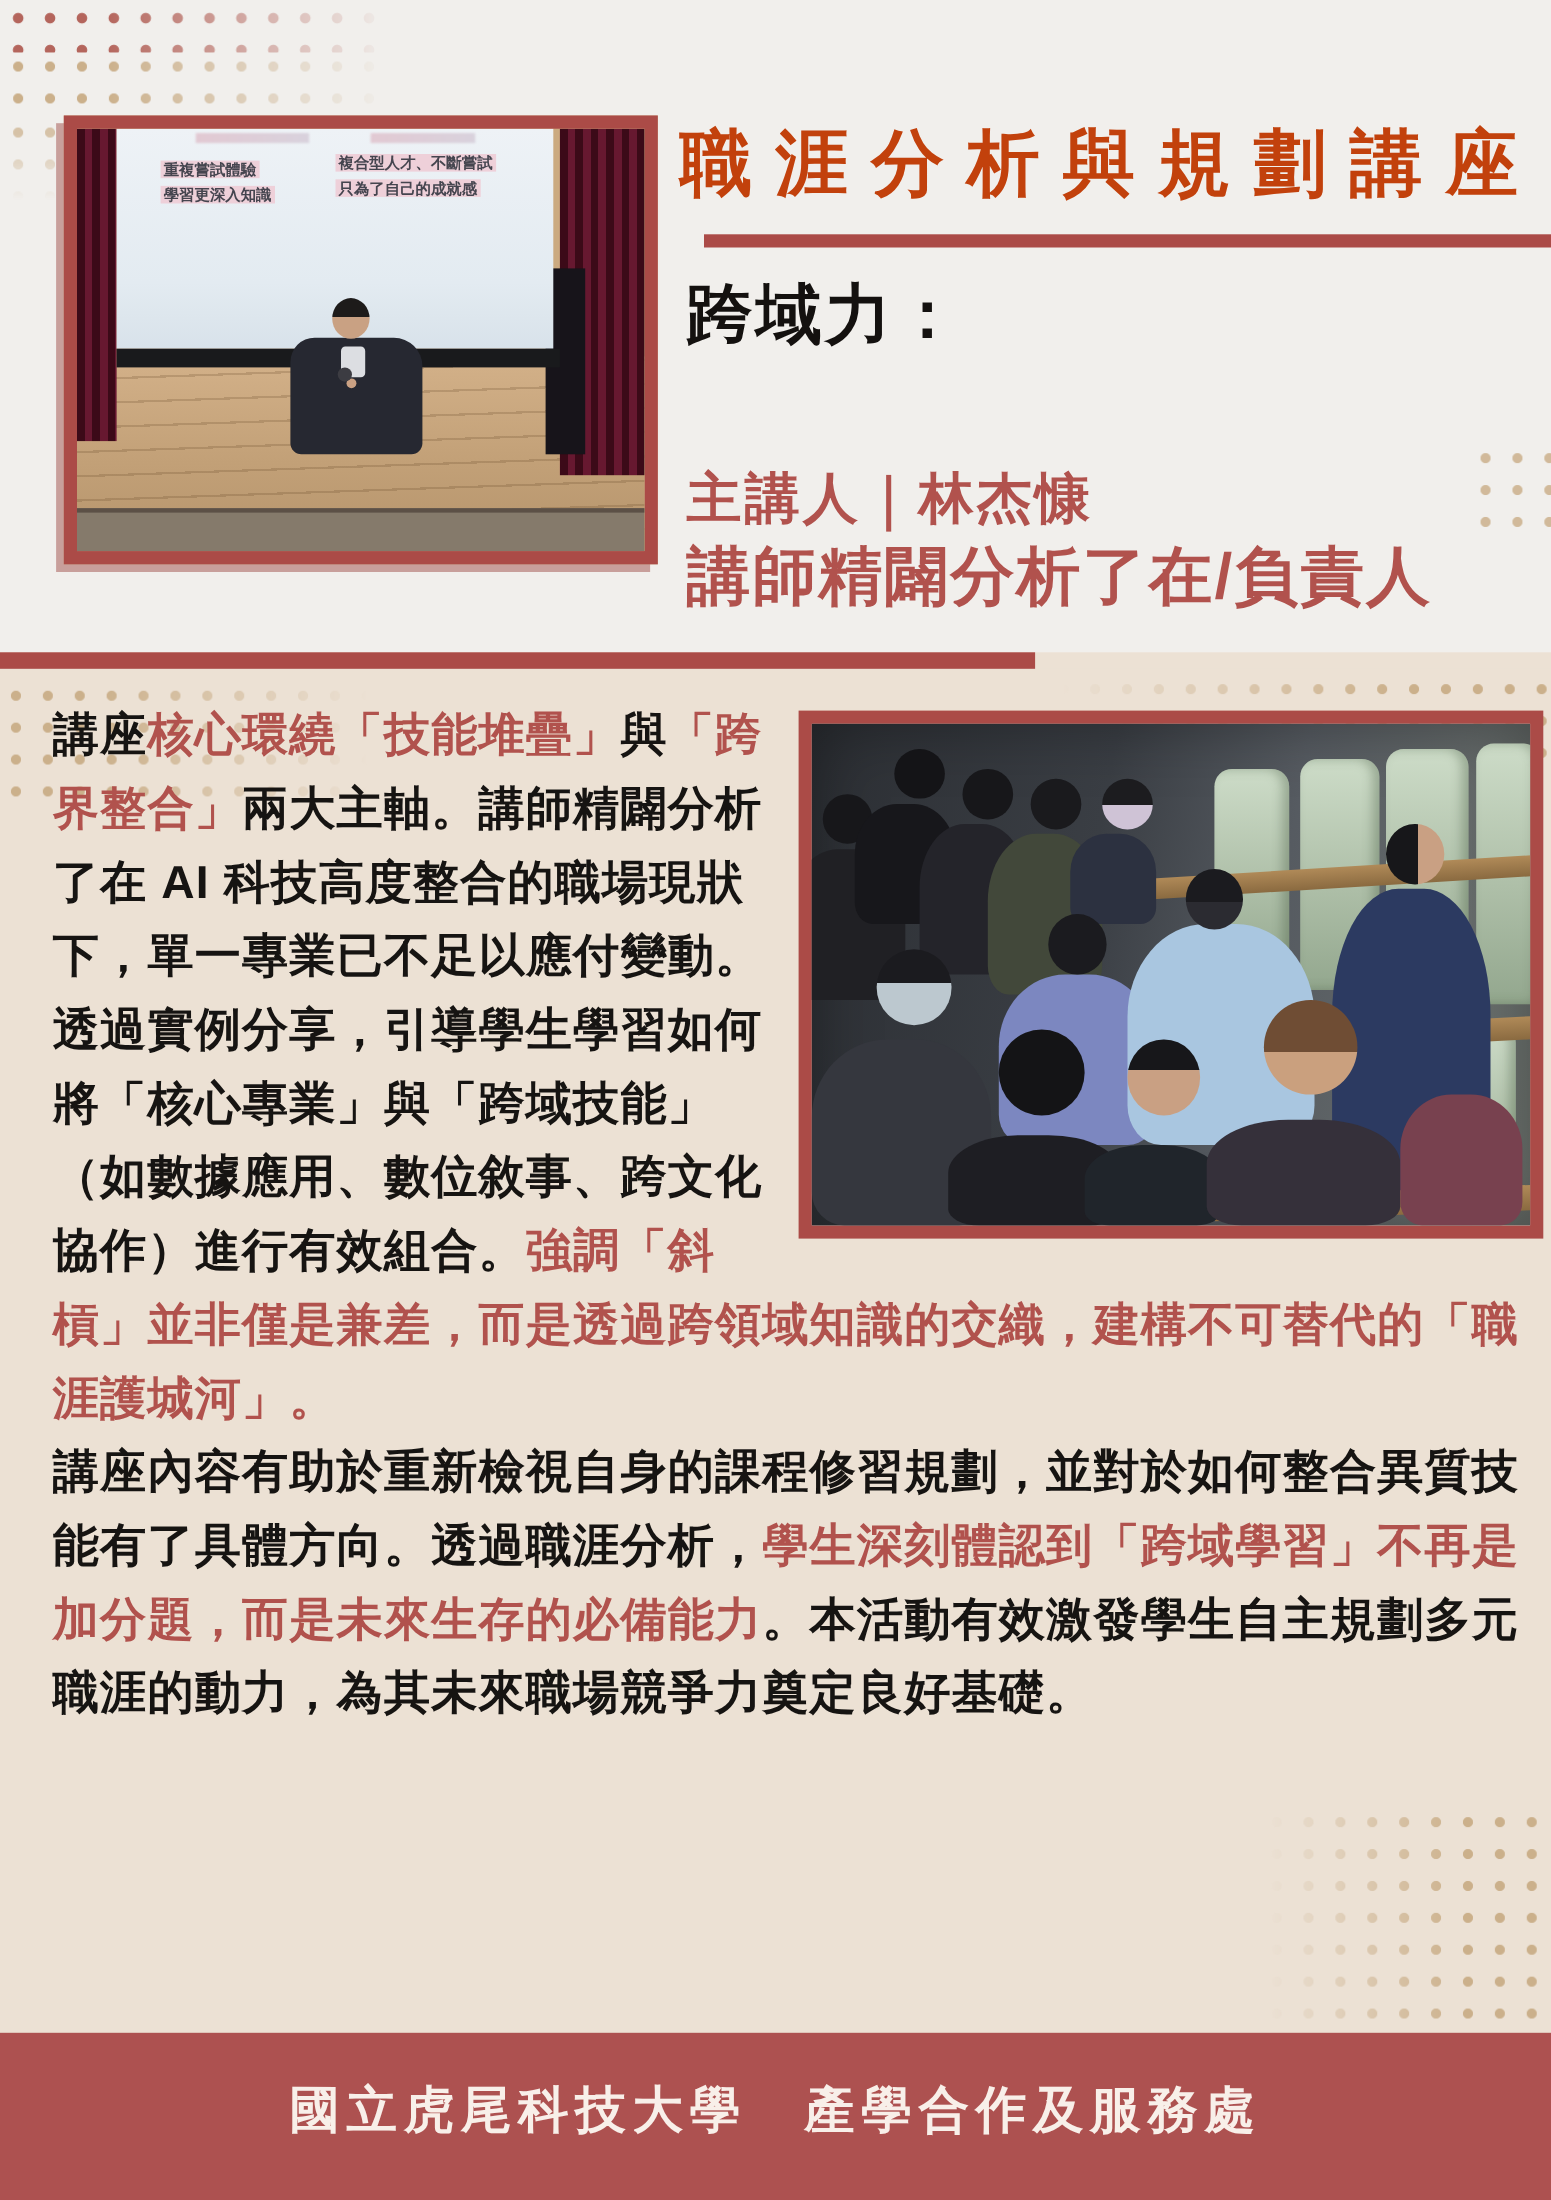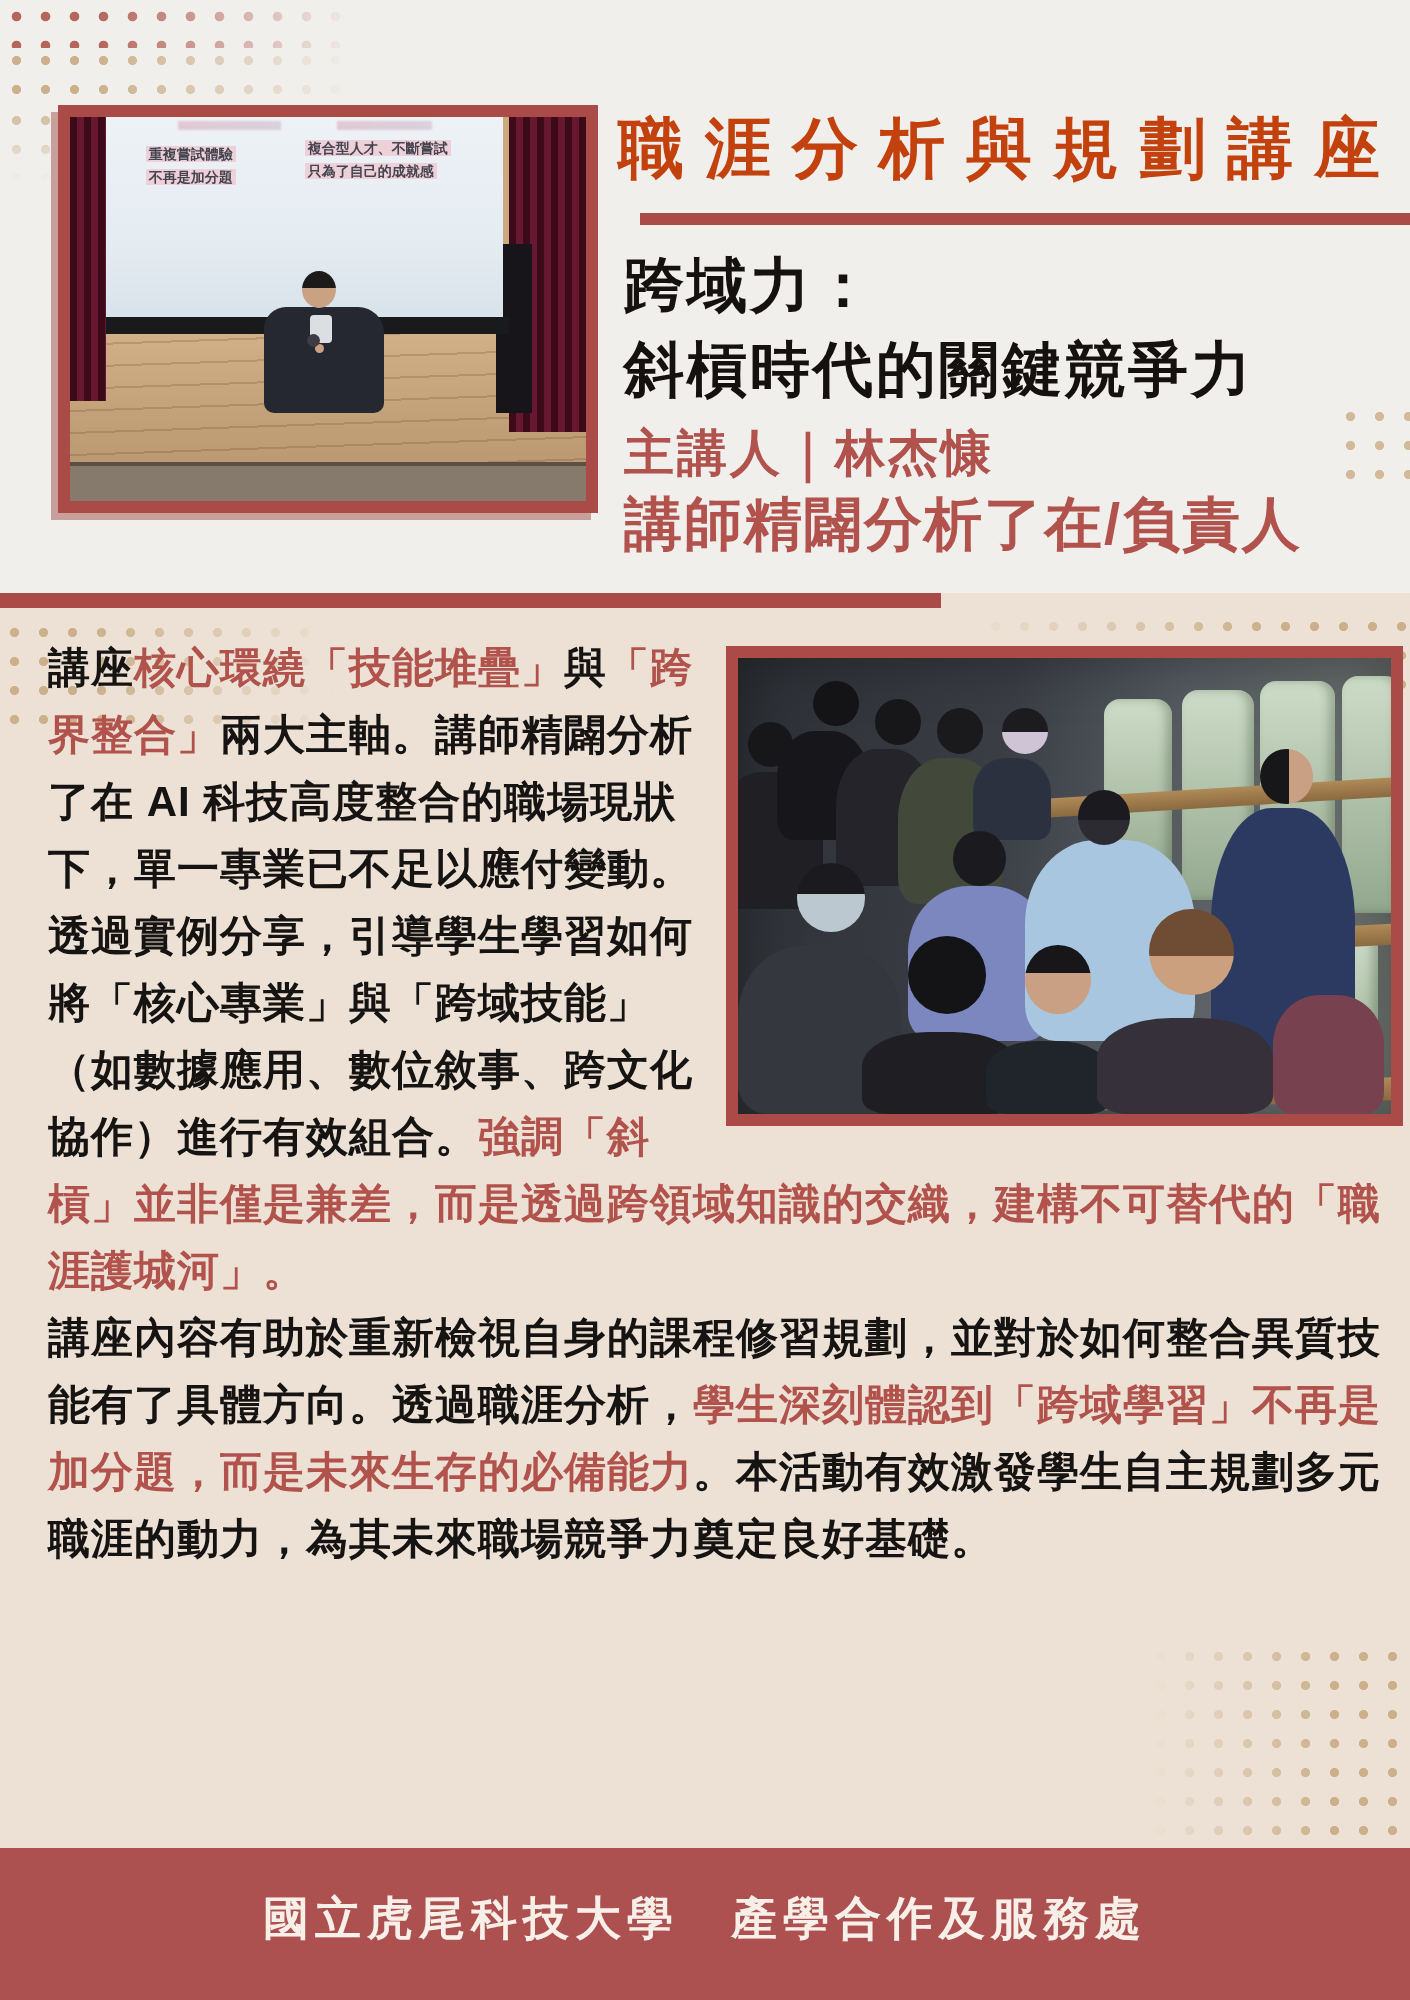--- a/index.html
+++ b/index.html
@@ -92,39 +92,38 @@
         <div class="sp-floor"></div>
         <div class="sp-edge"></div>
         <div class="sp-curtain left"></div>
         <div class="sp-curtain right"></div>
         <div class="sp-sidebox"></div>
         <div class="sp-screen">
           <div class="sp-cut" style="left:18%;width:26%;"></div>
           <div class="sp-cut" style="left:58%;width:24%;"></div>
           <div class="sp-col" style="left:10%;top:13%;width:36%;">
             <div><span class="hl">重複嘗試體驗</span></div>
-            <div><span class="hl">不再是加分題</span></div>
+            <div><span class="hl">學習更深入知識</span></div>
           </div>
           <div class="sp-col" style="left:50%;top:10%;width:42%;">
             <div><span class="hl">複合型人才、不斷嘗試</span></div>
             <div><span class="hl">只為了自己的成就感</span></div>
           </div>
         </div>
         <div class="sp-screen-bar"></div>
         <div class="sp-speaker-body"></div>
         <div class="sp-speaker-head"></div>
         <div class="sp-shirt"></div>
         <div class="sp-mic"></div>
       </div>
     </div>
 
     <div class="main-title">職涯分析與規劃講座</div>
     <div class="title-rule"></div>
     <div class="topic l1">跨域力：</div>
-    <div class="topic l2">斜槓時代的關鍵競爭力</div>
     <div class="speaker-line">主講人｜林杰慷</div>
     <div class="speaker-org">講師精闢分析了在/負責人</div>
   </div>
 
   <div class="divider-bar"></div>
 
   <div class="body-section">
     <div class="dots tan fade-r" style="left:0;top:10px;width:352px;height:120px;"></div>
     <div class="dots tan fade-l" style="left:952px;top:4px;width:456px;height:96px;"></div>
     <div class="dots tan fade-l" style="left:1146px;top:1034px;width:264px;height:200px;"></div>

